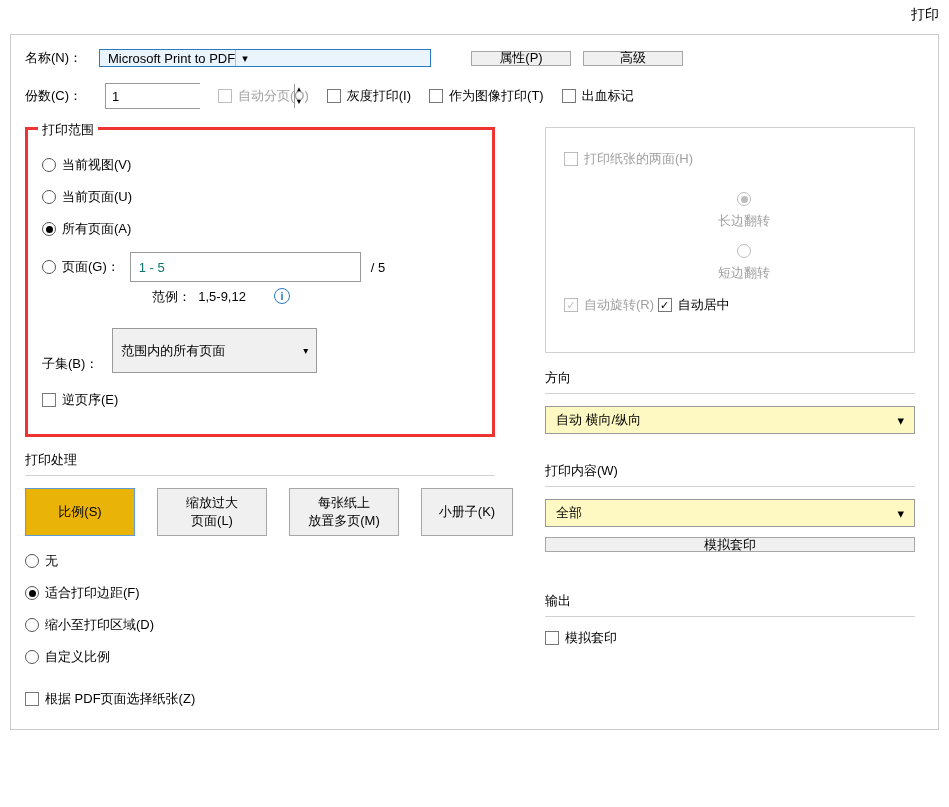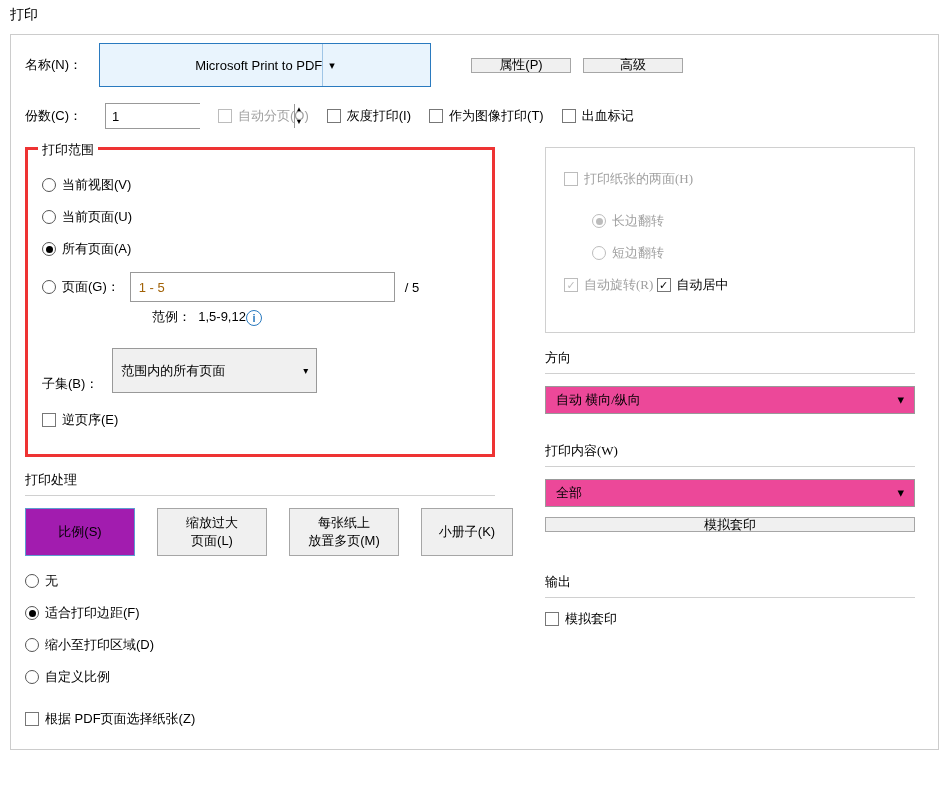--- a/index.html
+++ b/index.html
@@ -5,27 +5,27 @@
 * { box-sizing: border-box; margin: 0; padding: 0; }
 body {
   font-family: "Microsoft YaHei", "Segoe UI", Tahoma, sans-serif;
   font-size: 13px;
   background: #fff;
   color: #000;
   width: 949px;
   height: 807px;
   padding: 6px 10px;
 }
-.title { font-size: 14px; margin-bottom: 10px; }
-.main-panel { border: 1px solid #ccc; padding: 8px 14px 20px 14px; margin-top: 4px; }
+.title { font-size: 14px; margin-bottom: 10px; text-align: right; }
+.main-panel { border: 1px solid #ccc; padding: 14px 14px 20px 14px; margin-top: 4px; }
 .row { display: flex; align-items: center; gap: 12px; margin-bottom: 16px; }
 .label { min-width: 62px; }
 .printer-select {
-  width: 332px; height: 44px; border: 1px solid #2a7abf;
-  background: #e9f4fd; display: flex; align-items: center; justify-content: center;
+  width: 332px; height: 18px; border: 1px solid #2a7abf;
+  background: #e9f4fd; display: flex; align-items: center; justify-content: flex-start;
   padding: 0 8px; cursor: default;
 }
 .printer-select .caret { font-size: 11px; color: #000; border-left: 1px solid #9fc5e6; padding-left: 6px; height: 100%; display: flex; align-items: center; }
 .btn {
   height: 15px; min-width: 100px; border: 1px solid #a6a6a6; background: #f0f0f0;
   display: inline-flex; align-items: center; justify-content: center; cursor: default;
   font-size: 13px; padding: 0 12px;
 }
 .spin {
   width: 95px; height: 26px; display: flex; border: 1px solid #999;
@@ -37,62 +37,62 @@
 .check-box {
   width: 14px; height: 14px; border: 1px solid #777; display: inline-flex;
   align-items: center; justify-content: center; font-size: 11px; line-height: 1;
 }
 .check-box.disabled { border-color: #bcbcbc; color: #bcbcbc; }
 .check-box.checked::after { content: "✓"; }
 .check-box.checked.disabled::after { color: #bcbcbc; }
 .disabled-text { color: #a0a0a0; }
 .cols { display: flex; gap: 50px; align-items: flex-start; }
 .col-left { width: 470px; }
-.col-right { width: 370px; font-family: Liberation Serif, serif; }
+.col-right { width: 370px; }
 .highlight-box {
   border: 3px solid #e33; padding: 8px 14px 24px 14px; position: relative;
 }
 .grp-title { position: relative; top: -17px; background: #fff; padding: 0 4px; display: inline-block; margin-left: -4px; }
 .grp-body { margin-top: -10px; }
 .radio-row { display: flex; align-items: center; gap: 6px; margin: 10px 0 14px 0; cursor: default; }
 .radio {
   width: 14px; height: 14px; border: 1px solid #555; border-radius: 50%;
   display: inline-flex; align-items: center; justify-content: center;
 }
 .radio.disabled { border-color: #bcbcbc; }
 .radio.checked::after { content: ""; width: 7px; height: 7px; background: #000; border-radius: 50%; display: block; }
 .radio.disabled.checked::after { background: #bcbcbc; }
 .pages-row { display: flex; align-items: center; gap: 10px; margin-bottom: 2px; }
-.textbox { width: 265px; height: 30px; border: 1px solid #999; padding: 0 8px; color: #a16207; font-size: 13px; background: #fff; display: flex; align-items: center; cursor: text; }
-.example-row { display: flex; align-items: flex-end; gap: 0; margin-left: 110px; margin-top: 6px; margin-bottom: 10px; color: #000; }
+.textbox { width: 231px; height: 30px; border: 1px solid #999; padding: 0 8px; color: #0f766e; font-size: 13px; background: #fff; display: flex; align-items: center; cursor: text; }
+.example-row { display: flex; align-items: flex-start; gap: 28px; margin-left: 110px; margin-top: 6px; margin-bottom: 10px; color: #000; }
 .info-icon { width: 16px; height: 16px; border: 1.5px solid #2a7abf; color: #2a7abf; border-radius: 50%; display: inline-flex; align-items: center; justify-content: center; font-size: 11px; font-weight: bold; cursor: default; }
 .subset-row { display: flex; align-items: flex-end; gap: 14px; margin-top: 22px; margin-bottom: 18px; }
 .combo {
   width: 205px; height: 45px; border: 1px solid #999; background: #f0f0f0;
   display: flex; align-items: center; justify-content: space-between; padding: 0 8px; cursor: default;
 }
 .combo .caret { font-size: 10px; }
 .sect-head { font-size: 13px; margin: 14px 0 6px 0; }
 .tabs { display: flex; gap: 22px; margin-top: 8px; margin-bottom: 16px; }
 .tab {
   min-width: 110px; height: 48px; border: 1px solid #a6a6a6; background: #f0f0f0;
   display: inline-flex; align-items: center; justify-content: center; text-align: center;
   padding: 0 12px; cursor: default; white-space: pre-line; line-height: 1.35;
 }
-.tab.active { background: #a21caf; border-color: #5d9cd0; }
+.tab.active { background: #eab308; border-color: #5d9cd0; }
 .tab.sm { min-width: 92px; }
 .wide-combo {
-  height: 28px; border: 1px solid #999; background: #ec4899;
+  height: 28px; border: 1px solid #999; background: #fef9c3;
   display: flex; align-items: center; justify-content: space-between;
   padding: 0 10px; cursor: default; width: 100%;
 }
 .right-sect { border: 1px solid #d0d0d0; padding: 16px 18px 24px 18px; margin-bottom: 16px; }
 .right-group { margin-top: 6px; }
 .right-group > div { margin-bottom: 14px; }
-.indent { margin-left: 28px; }
+.indent { margin-left: 28px; flex-direction: column; }
 hr.sep { border: none; border-top: 1px solid #d0d0d0; margin: 4px 0 12px 0; }
 .btn-wide { width: 100%; margin-top: 10px; }
 </style>
 </head>
 <body>
 
 <div class="title">打印</div>
 
 <div class="main-panel">
 

